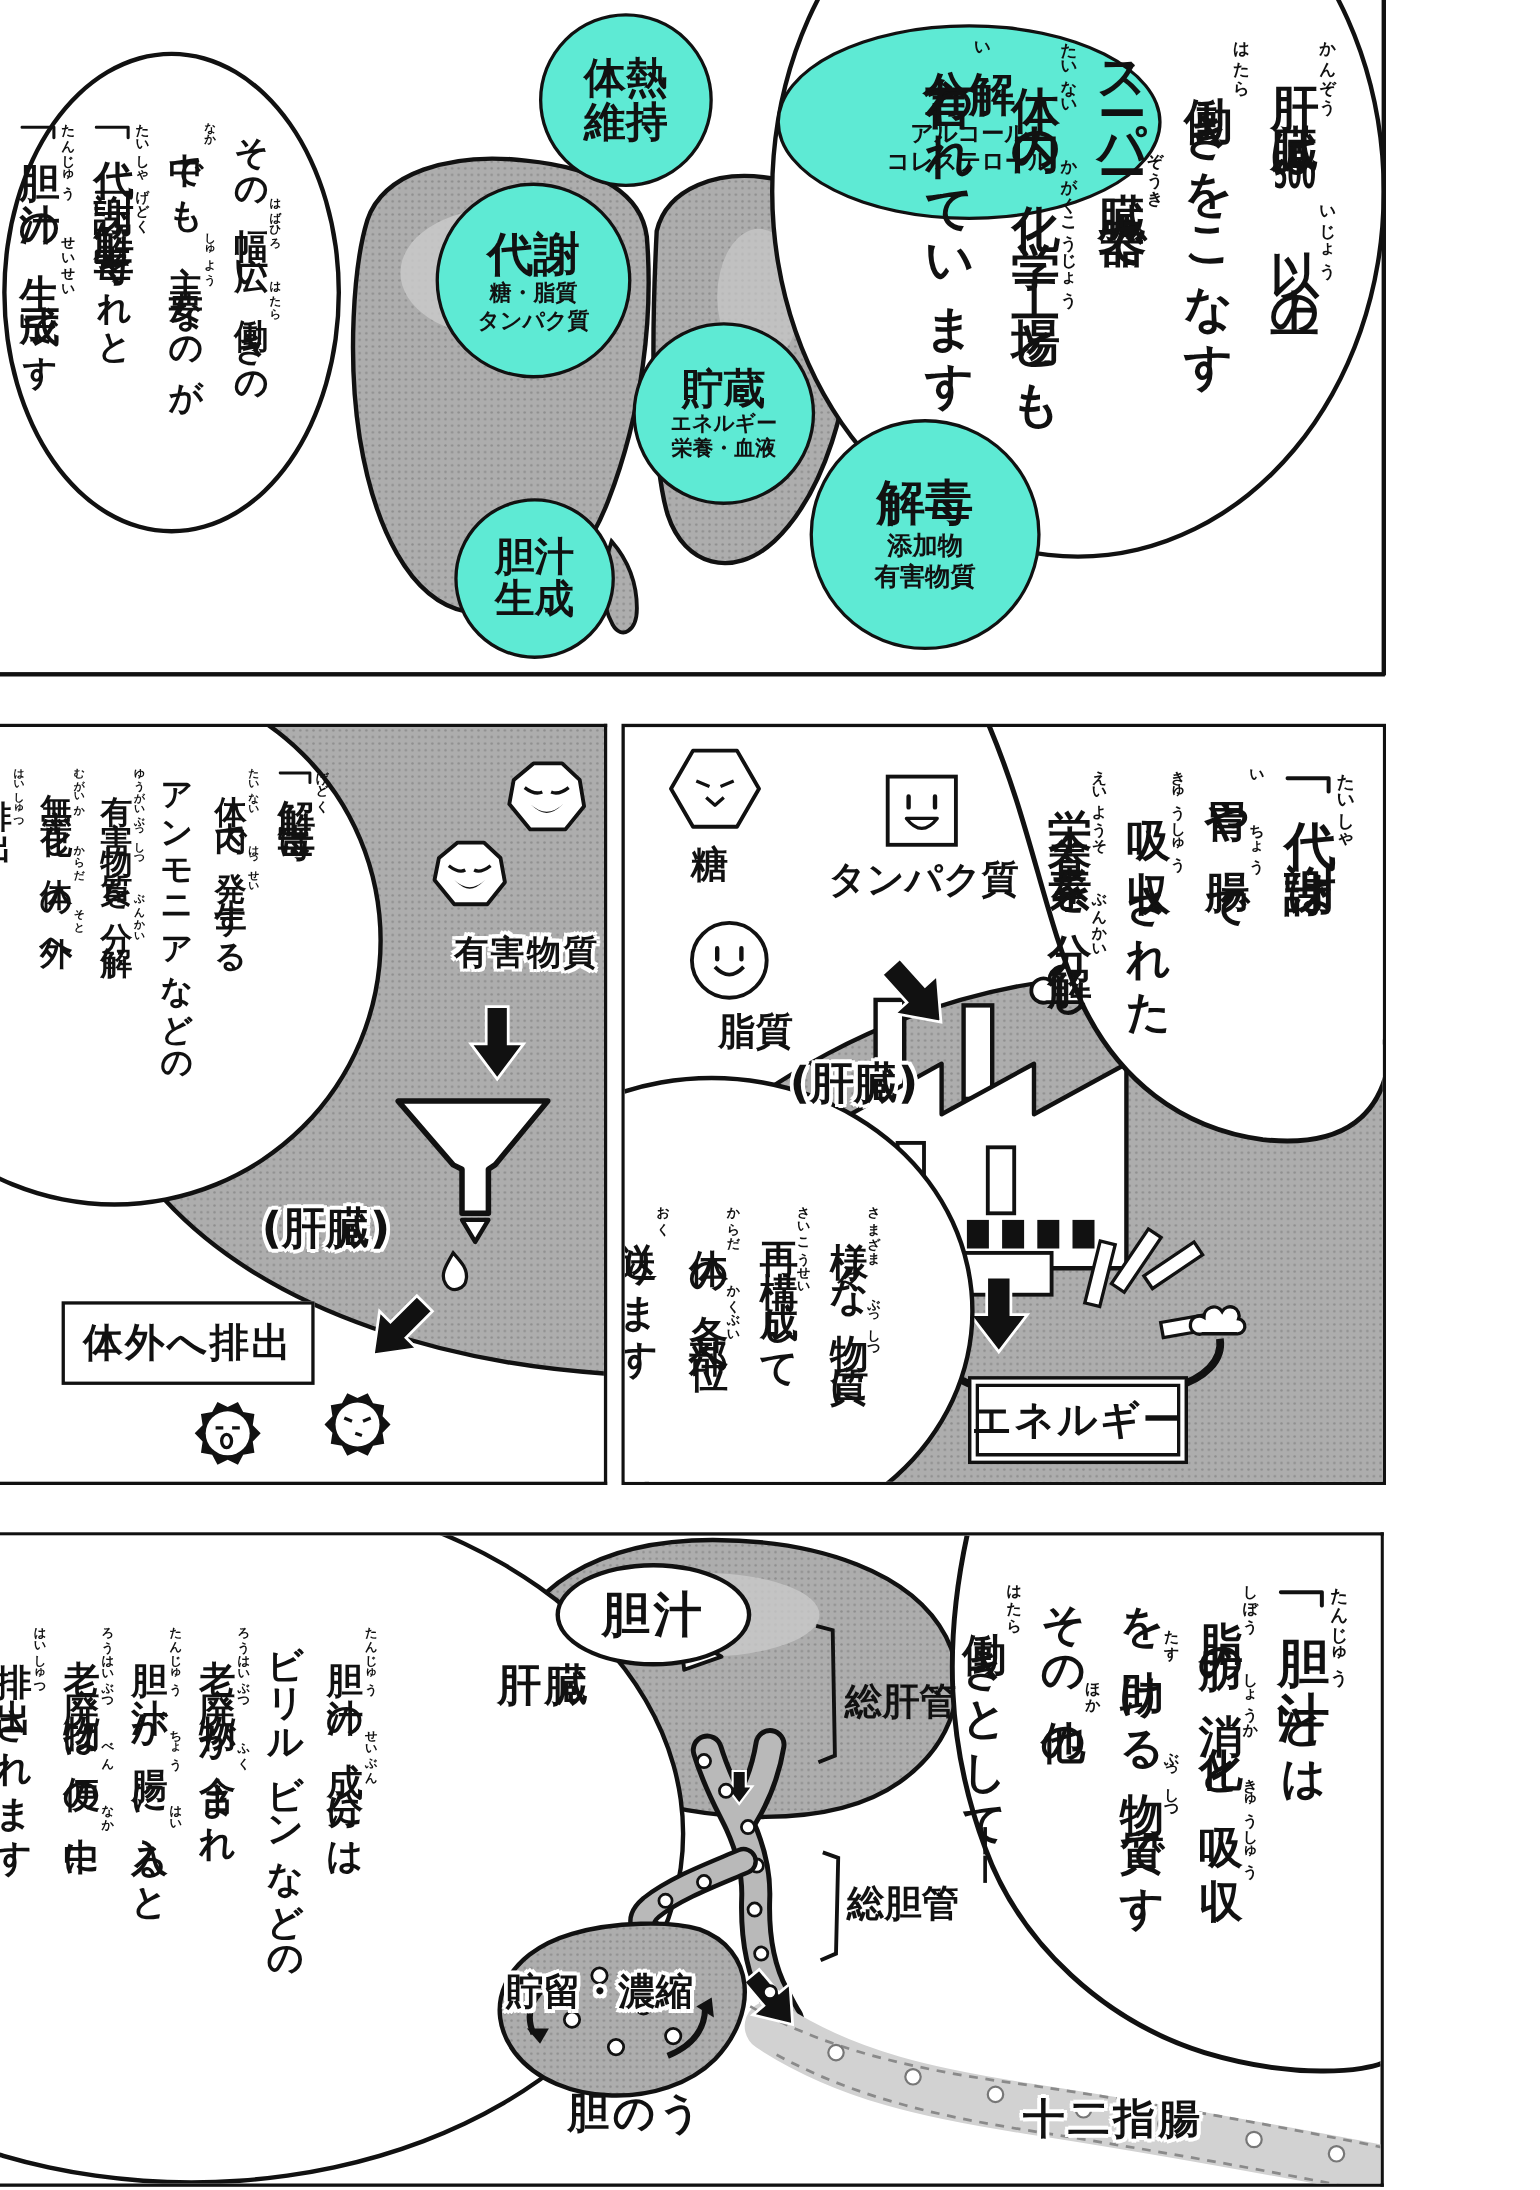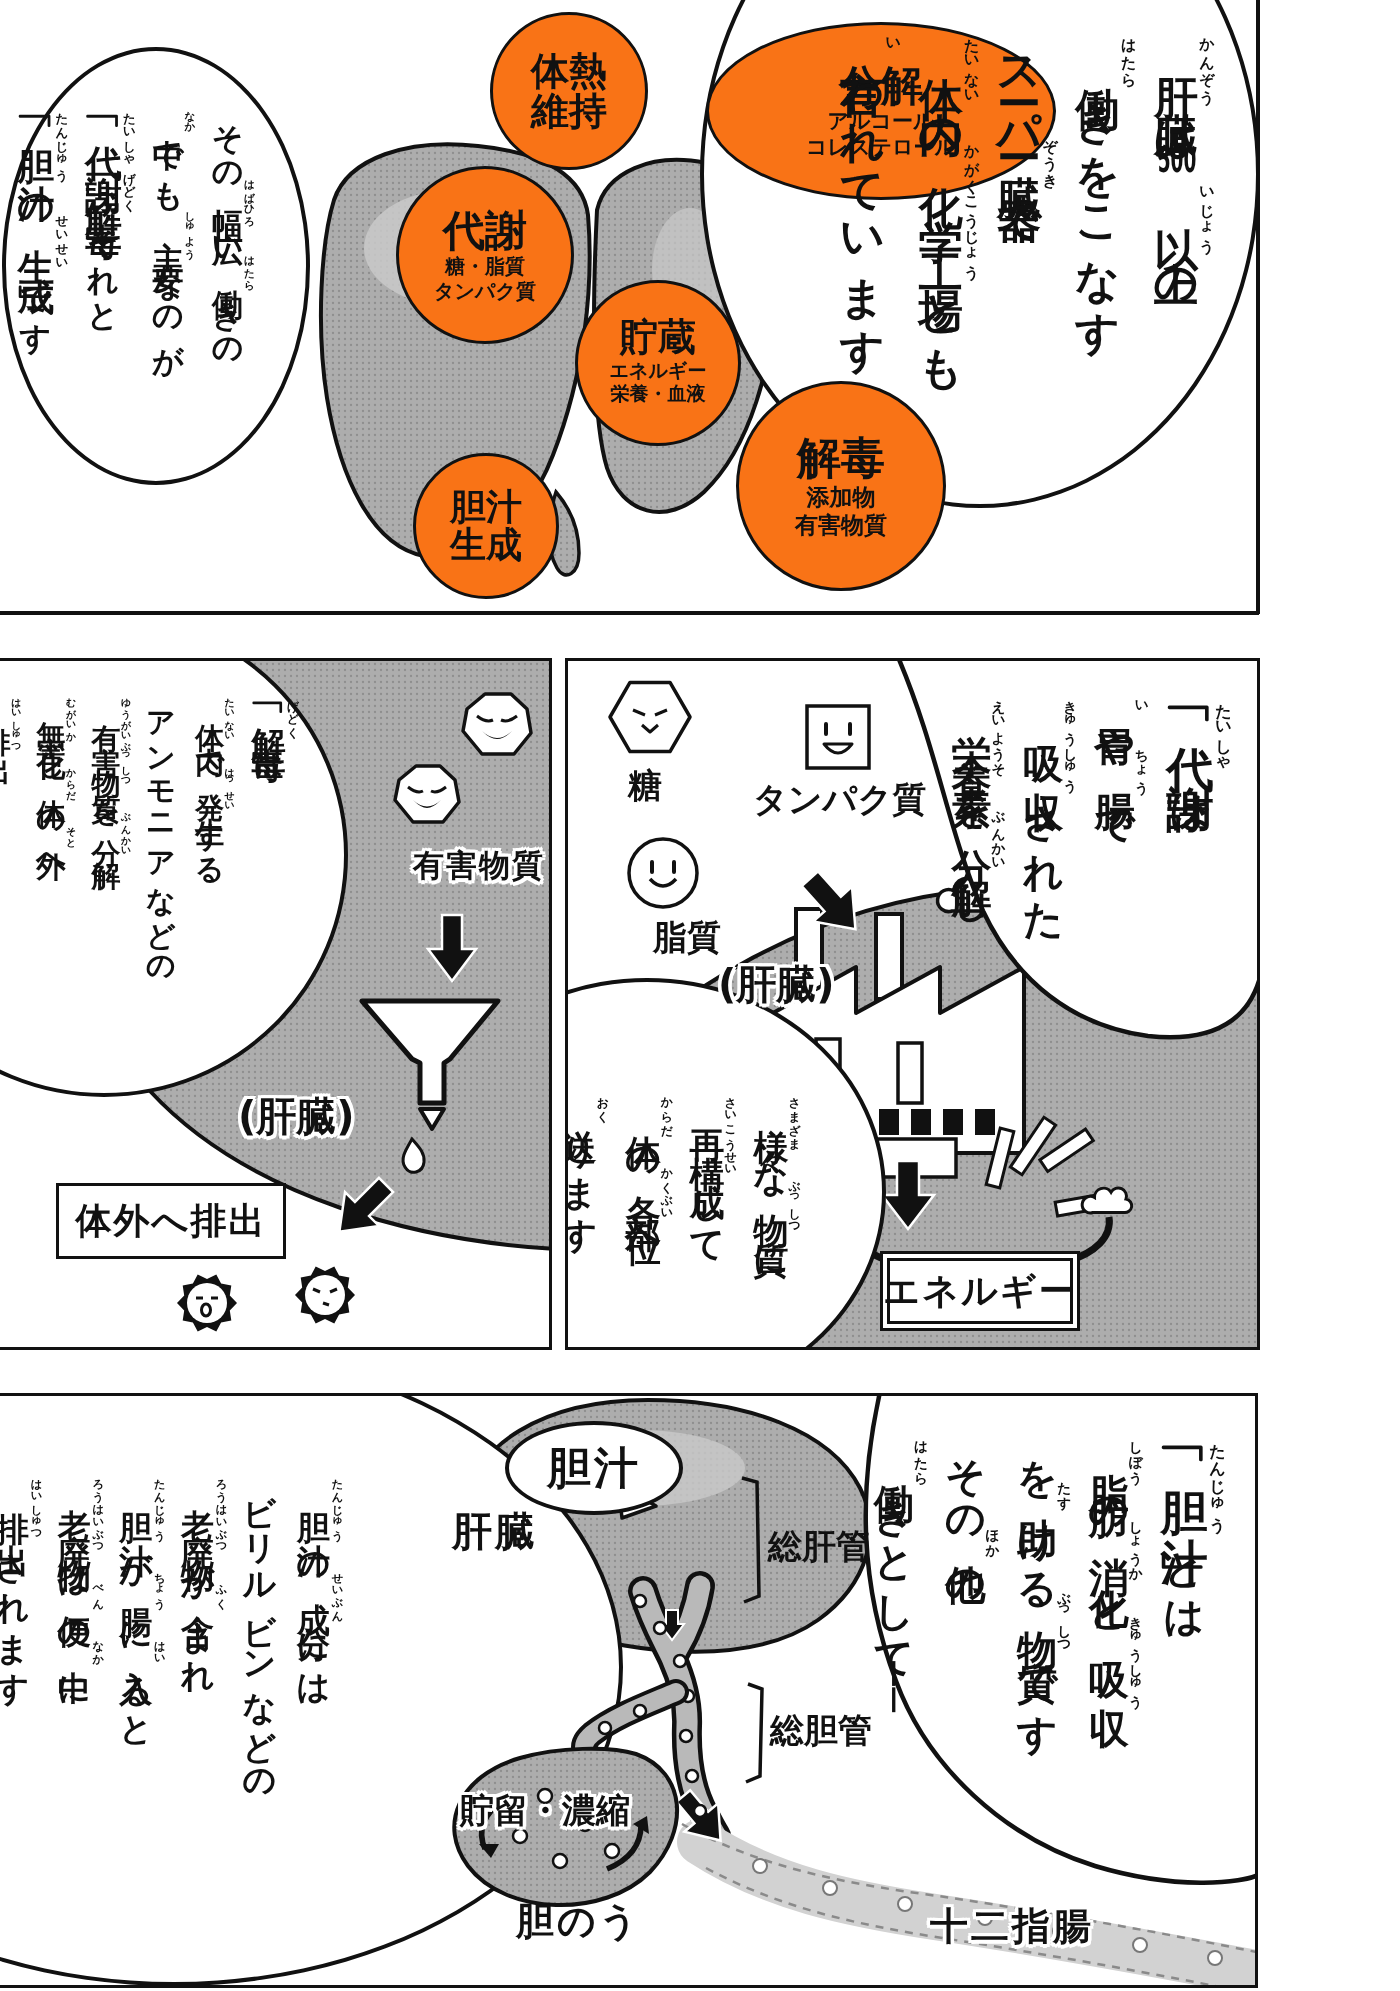--- a/index.html
+++ b/index.html
@@ -1,21 +1,21 @@
 <!DOCTYPE html>
 <html><head>
 <meta charset="utf-8">
 <style>
   html,body{margin:0;padding:0;background:#e8e8e8;}
   .page{position:relative;width:1400px;height:1991px;background:#fff;overflow:hidden;
         font-family:"DejaVu Sans",sans-serif;color:#111;}
   .abs{position:absolute;}
   .panel{position:absolute;box-sizing:border-box;}
   .bubble{position:absolute;background:#fff;border:4.5px solid #111;border-radius:50%;}
-  .circle{position:absolute;background:#f97316;border:3.5px solid #111;border-radius:50%;
+  .circle{position:absolute;background:#5eead4;border:3.5px solid #111;border-radius:50%;
           display:flex;flex-direction:column;align-items:center;justify-content:center;
           text-align:center;line-height:1.12;}
   .ctitle{font-weight:900;}
   .csub{font-weight:700;line-height:1.22;}
   .t2x2{width:2.15em;word-break:break-all;line-height:1.06;}
   .vtext{position:absolute;writing-mode:vertical-rl;font-weight:700;color:#111;letter-spacing:2px;}
   .vtext .tline{line-height:1.34;margin-left:10px;}
   .vtext ruby rt{font-size:.34em;font-weight:700;letter-spacing:0;}
   .em{font-size:1.18em;font-weight:900;}
   .tcy{text-combine-upright:all;font-size:.8em;}
@@ -59,21 +59,21 @@
     <div class="circle" style="left:706px;top:22px;width:344px;height:172px;">
       <div class="ctitle" style="font-size:42px">分解</div>
       <div class="csub" style="font-size:21px">アルコール</div>
       <div class="csub" style="font-size:21px">コレステロール</div>
     </div>
     <div class="circle" style="left:396px;top:166px;width:172px;height:172px;">
       <div class="ctitle" style="font-size:42px">代謝</div>
       <div class="csub" style="font-size:20px">糖・脂質</div>
       <div class="csub" style="font-size:20px">タンパク質</div>
     </div>
-    <div class="circle" style="left:575px;top:280px;width:160px;height:160px;font-family:Liberation Mono, monospace;">
+    <div class="circle" style="left:575px;top:293px;width:160px;height:160px;">
       <div class="ctitle" style="font-size:38px">貯蔵</div>
       <div class="csub" style="font-size:19px">エネルギー</div>
       <div class="csub" style="font-size:19px">栄養・血液</div>
     </div>
     <div class="circle" style="left:413px;top:453px;width:140px;height:140px;">
       <div class="ctitle t2x2" style="font-size:36px">胆汁生成</div>
     </div>
     <div class="circle" style="left:736px;top:381px;width:204px;height:204px;">
       <div class="ctitle" style="font-size:44px">解毒</div>
       <div class="csub" style="font-size:23px">添加物</div>

